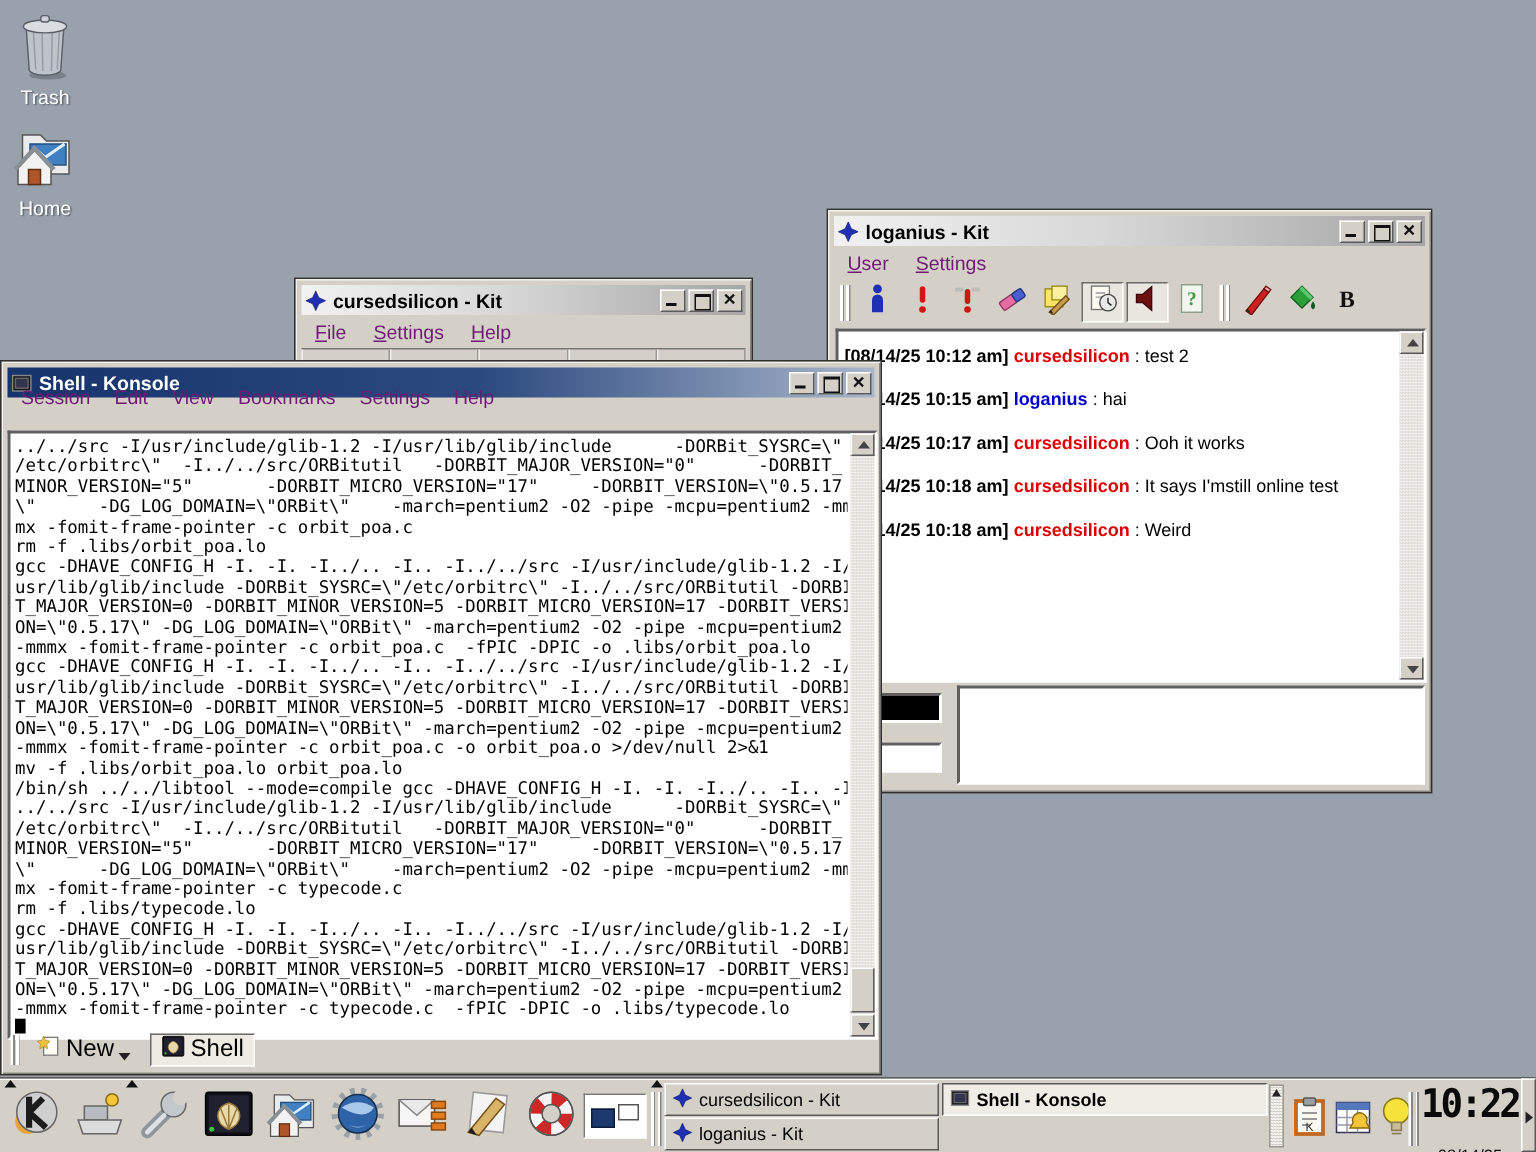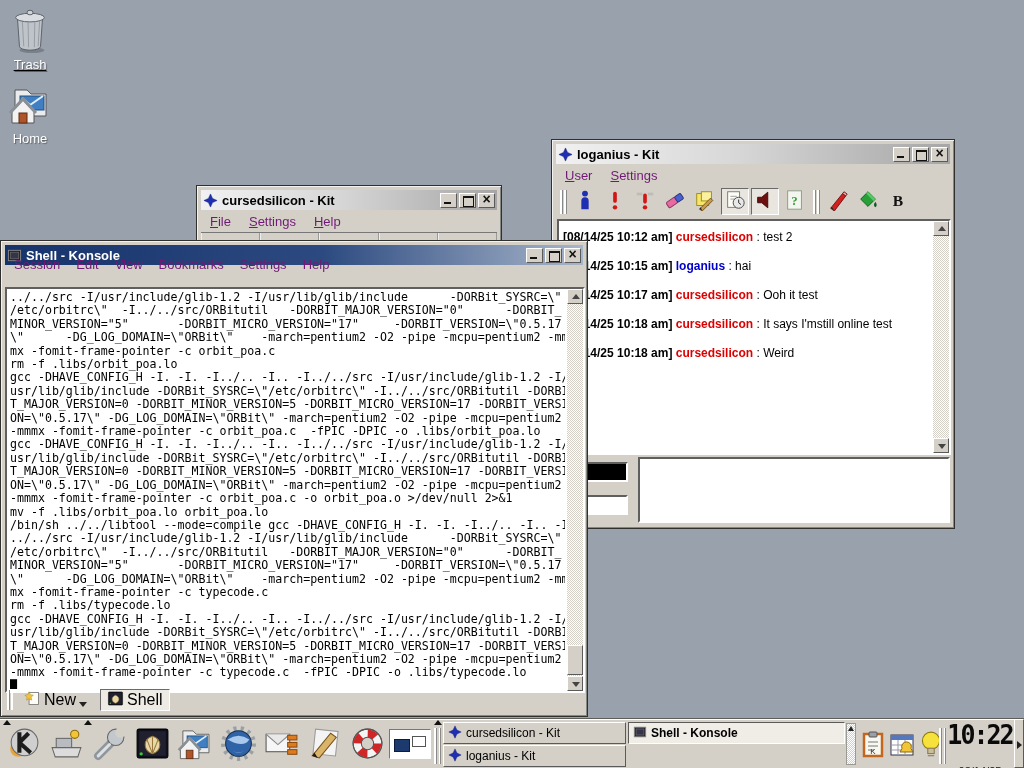--- a/index.html
+++ b/index.html
@@ -125,21 +125,21 @@
   .clock .date{font-size:11px;color:#111;margin-top:16px;}
   .hidebtn{position:absolute;right:0;top:0;width:10px;height:49px;background:var(--chrome);
       border:1px solid;border-color:#fff #5a5a5a #5a5a5a #fff;}
   .hidebtn::before{content:"";position:absolute;left:2px;top:21px;border-top:4px solid transparent;
       border-bottom:4px solid transparent;border-left:5px solid #222;}
   u{text-decoration:underline;}
 </style>
 </head>
 <body>
 
-<div class="dicon" style="left:0;top:8px;text-decoration:underline;">
+<div class="dicon" style="left:0;top:8px;">
   <span class="icon" id="di-0"><svg viewBox="0 0 44 48">
         <ellipse cx="24" cy="44" rx="13" ry="3" fill="rgba(0,0,0,.2)"></ellipse>
         <path d="M9 12 L11 40 a11 4 0 0 0 22 0 L35 12" fill="#bfc4ca" stroke="#5a5f66"></path>
         <g stroke="#959ba2" fill="none">
           <path d="M14 14 L15.5 40 M20 15 L20.5 41 M27 15 L26.5 41 M32 14 L30.5 40"></path>
         </g>
         <ellipse cx="22" cy="10" rx="15" ry="4.5" fill="#d9dde2" stroke="#5a5f66"></ellipse>
         <rect x="19" y="2.5" width="6" height="4.5" rx="2" fill="#cfd3d8" stroke="#5a5f66"></rect>
       </svg></span>
   <div class="dlabel">Trash</div>
@@ -275,21 +275,21 @@
       <span class="tb-btn">
         <span><svg viewBox="0 0 24 24">
             <text x="12" y="18" font-size="17" font-weight="bold" text-anchor="middle" fill="#111" font-family="Liberation Serif,serif">B</text>
           </svg></span>
       </span>
     </div>
   <div class="chat-box">
     <div class="chat-msgs" id="chat-messages">
         <div class="chat-line"><b class="ts">[08/14/25 10:12 am] </b><b class="nick" style="color: rgb(221, 0, 0);">cursedsilicon</b><span> : test 2</span></div>
         <div class="chat-line"><b class="ts">[08/14/25 10:15 am] </b><b class="nick" style="color: rgb(0, 0, 204);">loganius</b><span> : hai</span></div>
-        <div class="chat-line"><b class="ts">[08/14/25 10:17 am] </b><b class="nick" style="color: rgb(221, 0, 0);">cursedsilicon</b><span> : Ooh it test</span></div>
+        <div class="chat-line"><b class="ts">[08/14/25 10:17 am] </b><b class="nick" style="color: rgb(221, 0, 0);">cursedsilicon</b><span> : Ooh it works</span></div>
         <div class="chat-line"><b class="ts">[08/14/25 10:18 am] </b><b class="nick" style="color: rgb(221, 0, 0);">cursedsilicon</b><span> : It says I'mstill online test</span></div>
         <div class="chat-line"><b class="ts">[08/14/25 10:18 am] </b><b class="nick" style="color: rgb(221, 0, 0);">cursedsilicon</b><span> : Weird</span></div>
       </div>
     <div class="vscroll">
       <span class="sbtn up"></span>
       <span class="sbtn down"></span>
     </div>
   </div>
   <div class="mini-ind" id="ind-black"></div>
   <div class="mini-ind" id="ind-white"></div>

